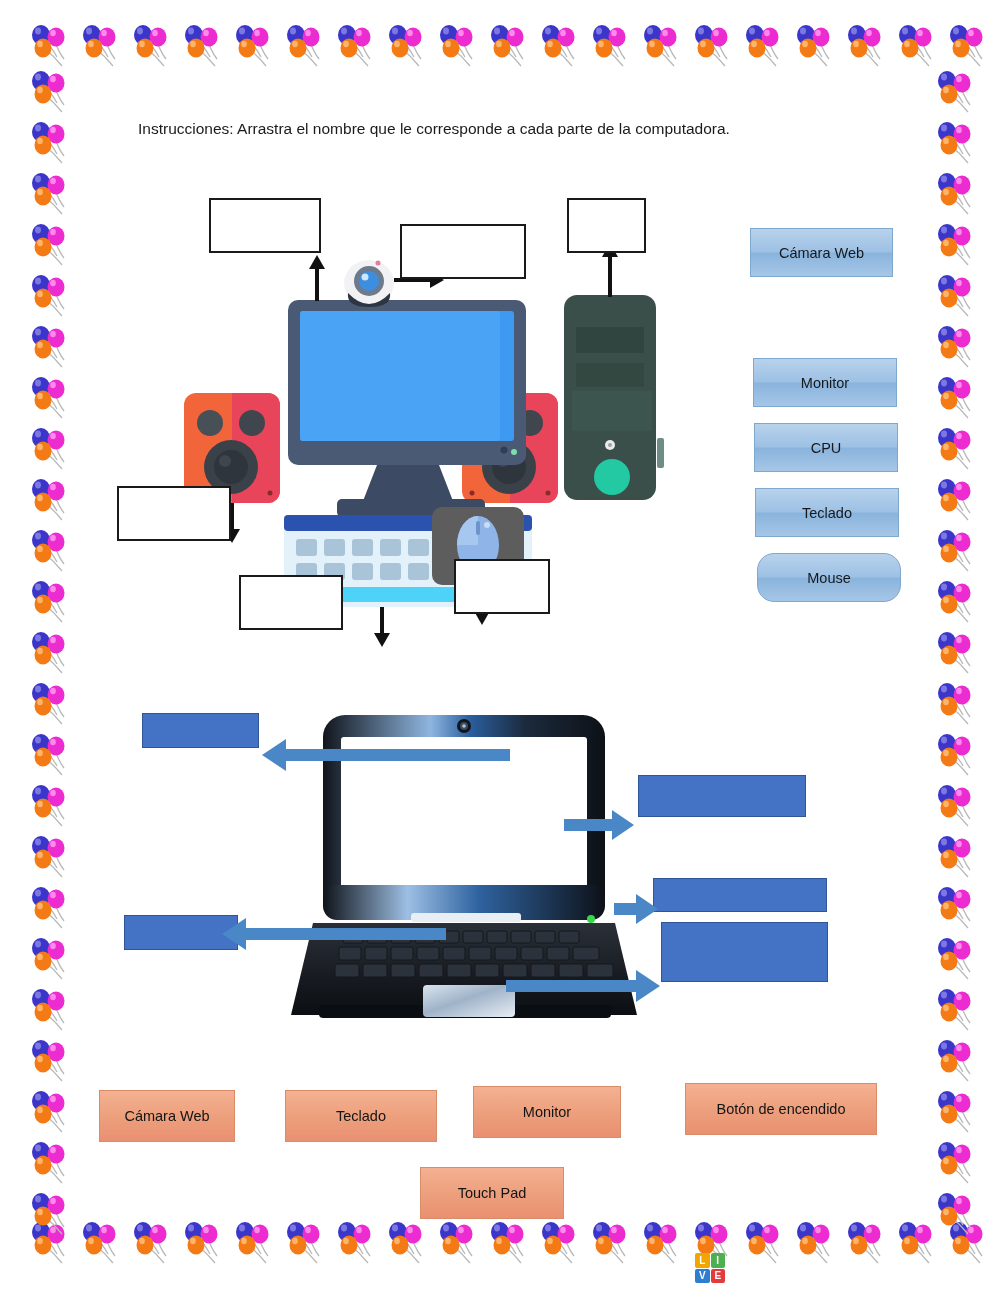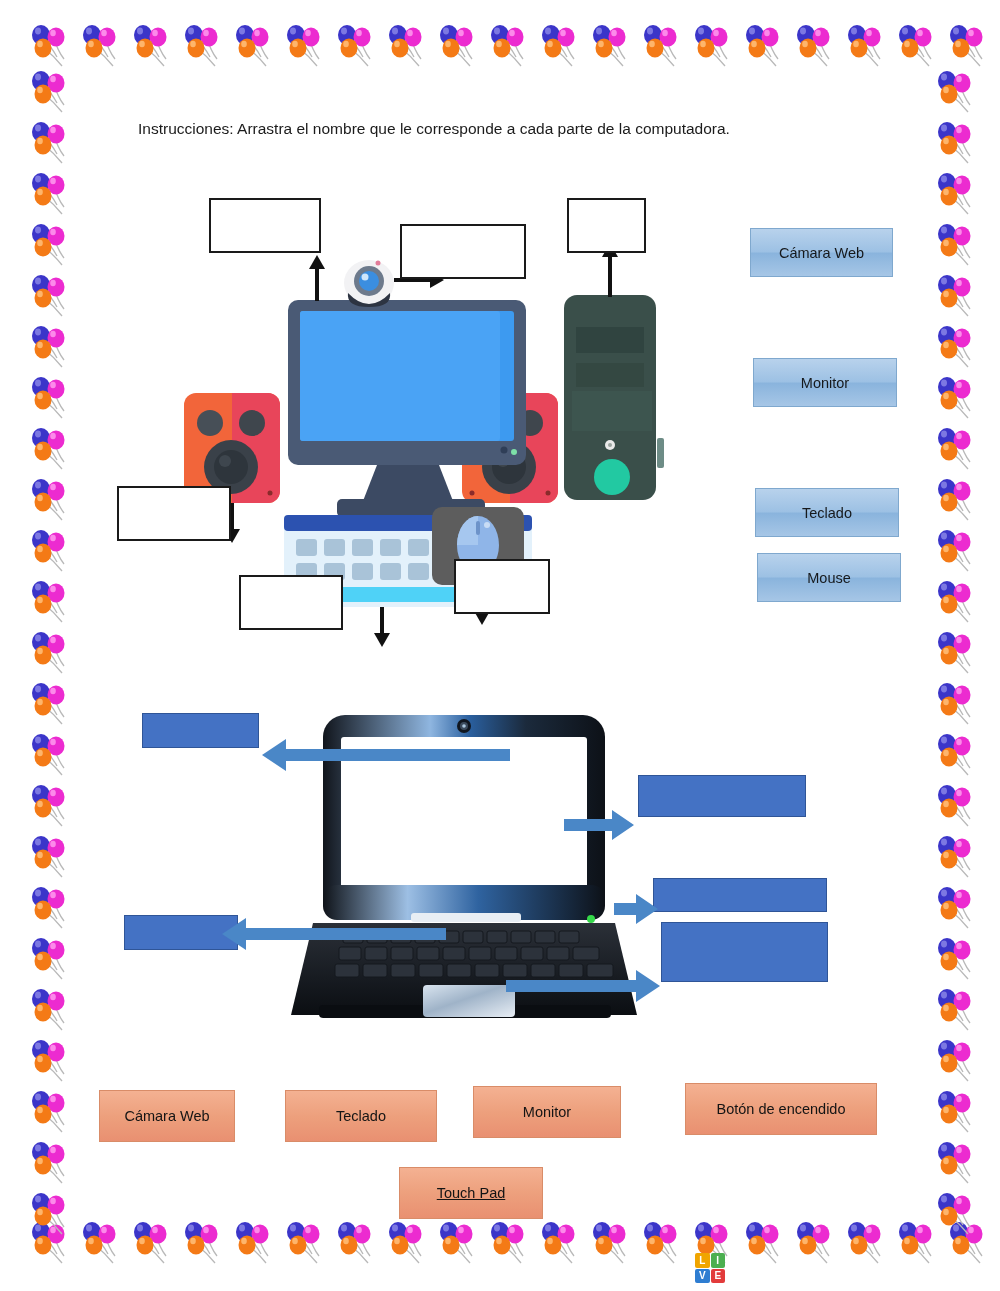--- a/index.html
+++ b/index.html
@@ -1097,22 +1097,23 @@
 
     <div class="ans-box" style="left:173px;top:168px;width:108px;height:51px;"></div>
     <div class="ans-box" style="left:364px;top:194px;width:122px;height:51px;"></div>
     <div class="ans-box" style="left:531px;top:168px;width:75px;height:51px;"></div>
     <div class="ans-box" style="left:81px;top:456px;width:110px;height:51px;"></div>
     <div class="ans-box" style="left:203px;top:545px;width:100px;height:51px;"></div>
     <div class="ans-box" style="left:418px;top:529px;width:92px;height:51px;"></div>
 
     <div class="blue-chip" style="left:714px;top:198px;width:141px;">Cámara Web</div>
     <div class="blue-chip" style="left:717px;top:328px;width:142px;">Monitor</div>
+    <div class="blue-chip" style="left:718px;top:393px;width:142px;">CPU</div>
     <div class="blue-chip" style="left:719px;top:458px;width:142px;">Teclado</div>
-    <div class="blue-chip" style="left:721px;top:523px;width:142px;">Mouse</div>
+    <div class="blue-chip" style="left:721px;top:523px;width:142px;border-radius:17px;">Mouse</div>
 
     <svg class="laptop-art" viewBox="0 0 430 340">
       <defs>
         <linearGradient id="lidg" x1="0" y1="0" x2="1" y2="0">
           <stop offset="0%" stop-color="#11151c"></stop>
           <stop offset="38%" stop-color="#8fb6e0"></stop>
           <stop offset="52%" stop-color="#2a5f9e"></stop>
           <stop offset="72%" stop-color="#1b2a3c"></stop>
           <stop offset="100%" stop-color="#0d1117"></stop>
         </linearGradient>
@@ -1205,21 +1206,21 @@
         <path d="M470 295 h130 v-10 l24 16 l-24 16 v-10 h-130z"></path>
 
         <path d="M410 243 h-200 v-10 l-24 16 l24 16 v-10 h200z"></path>
       </g>
     </svg>
 
     <div class="orange-chip" style="left:63px;top:1060px;width:134px;">Cámara Web</div>
     <div class="orange-chip" style="left:249px;top:1060px;width:150px;">Teclado</div>
     <div class="orange-chip" style="left:437px;top:1056px;width:146px;">Monitor</div>
     <div class="orange-chip" style="left:649px;top:1053px;width:190px;">Botón de encendido</div>
-    <div class="orange-chip" style="left:363px;top:1137px;width:142px;text-decoration:underline;">Touch Pad</div>
+    <div class="orange-chip" style="left:384px;top:1137px;width:142px;">Touch Pad</div>
 
   </div>
 
   <div class="logo">
     <div class="logo-grid" id="logo-grid">
         <div class="logo-sq" style="background: rgb(240, 165, 0);">L</div>
         <div class="logo-sq" style="background: rgb(76, 175, 80);">I</div>
         <div class="logo-sq" style="background: rgb(46, 125, 209);">V</div>
         <div class="logo-sq" style="background: rgb(226, 59, 59);">E</div>
       </div>

